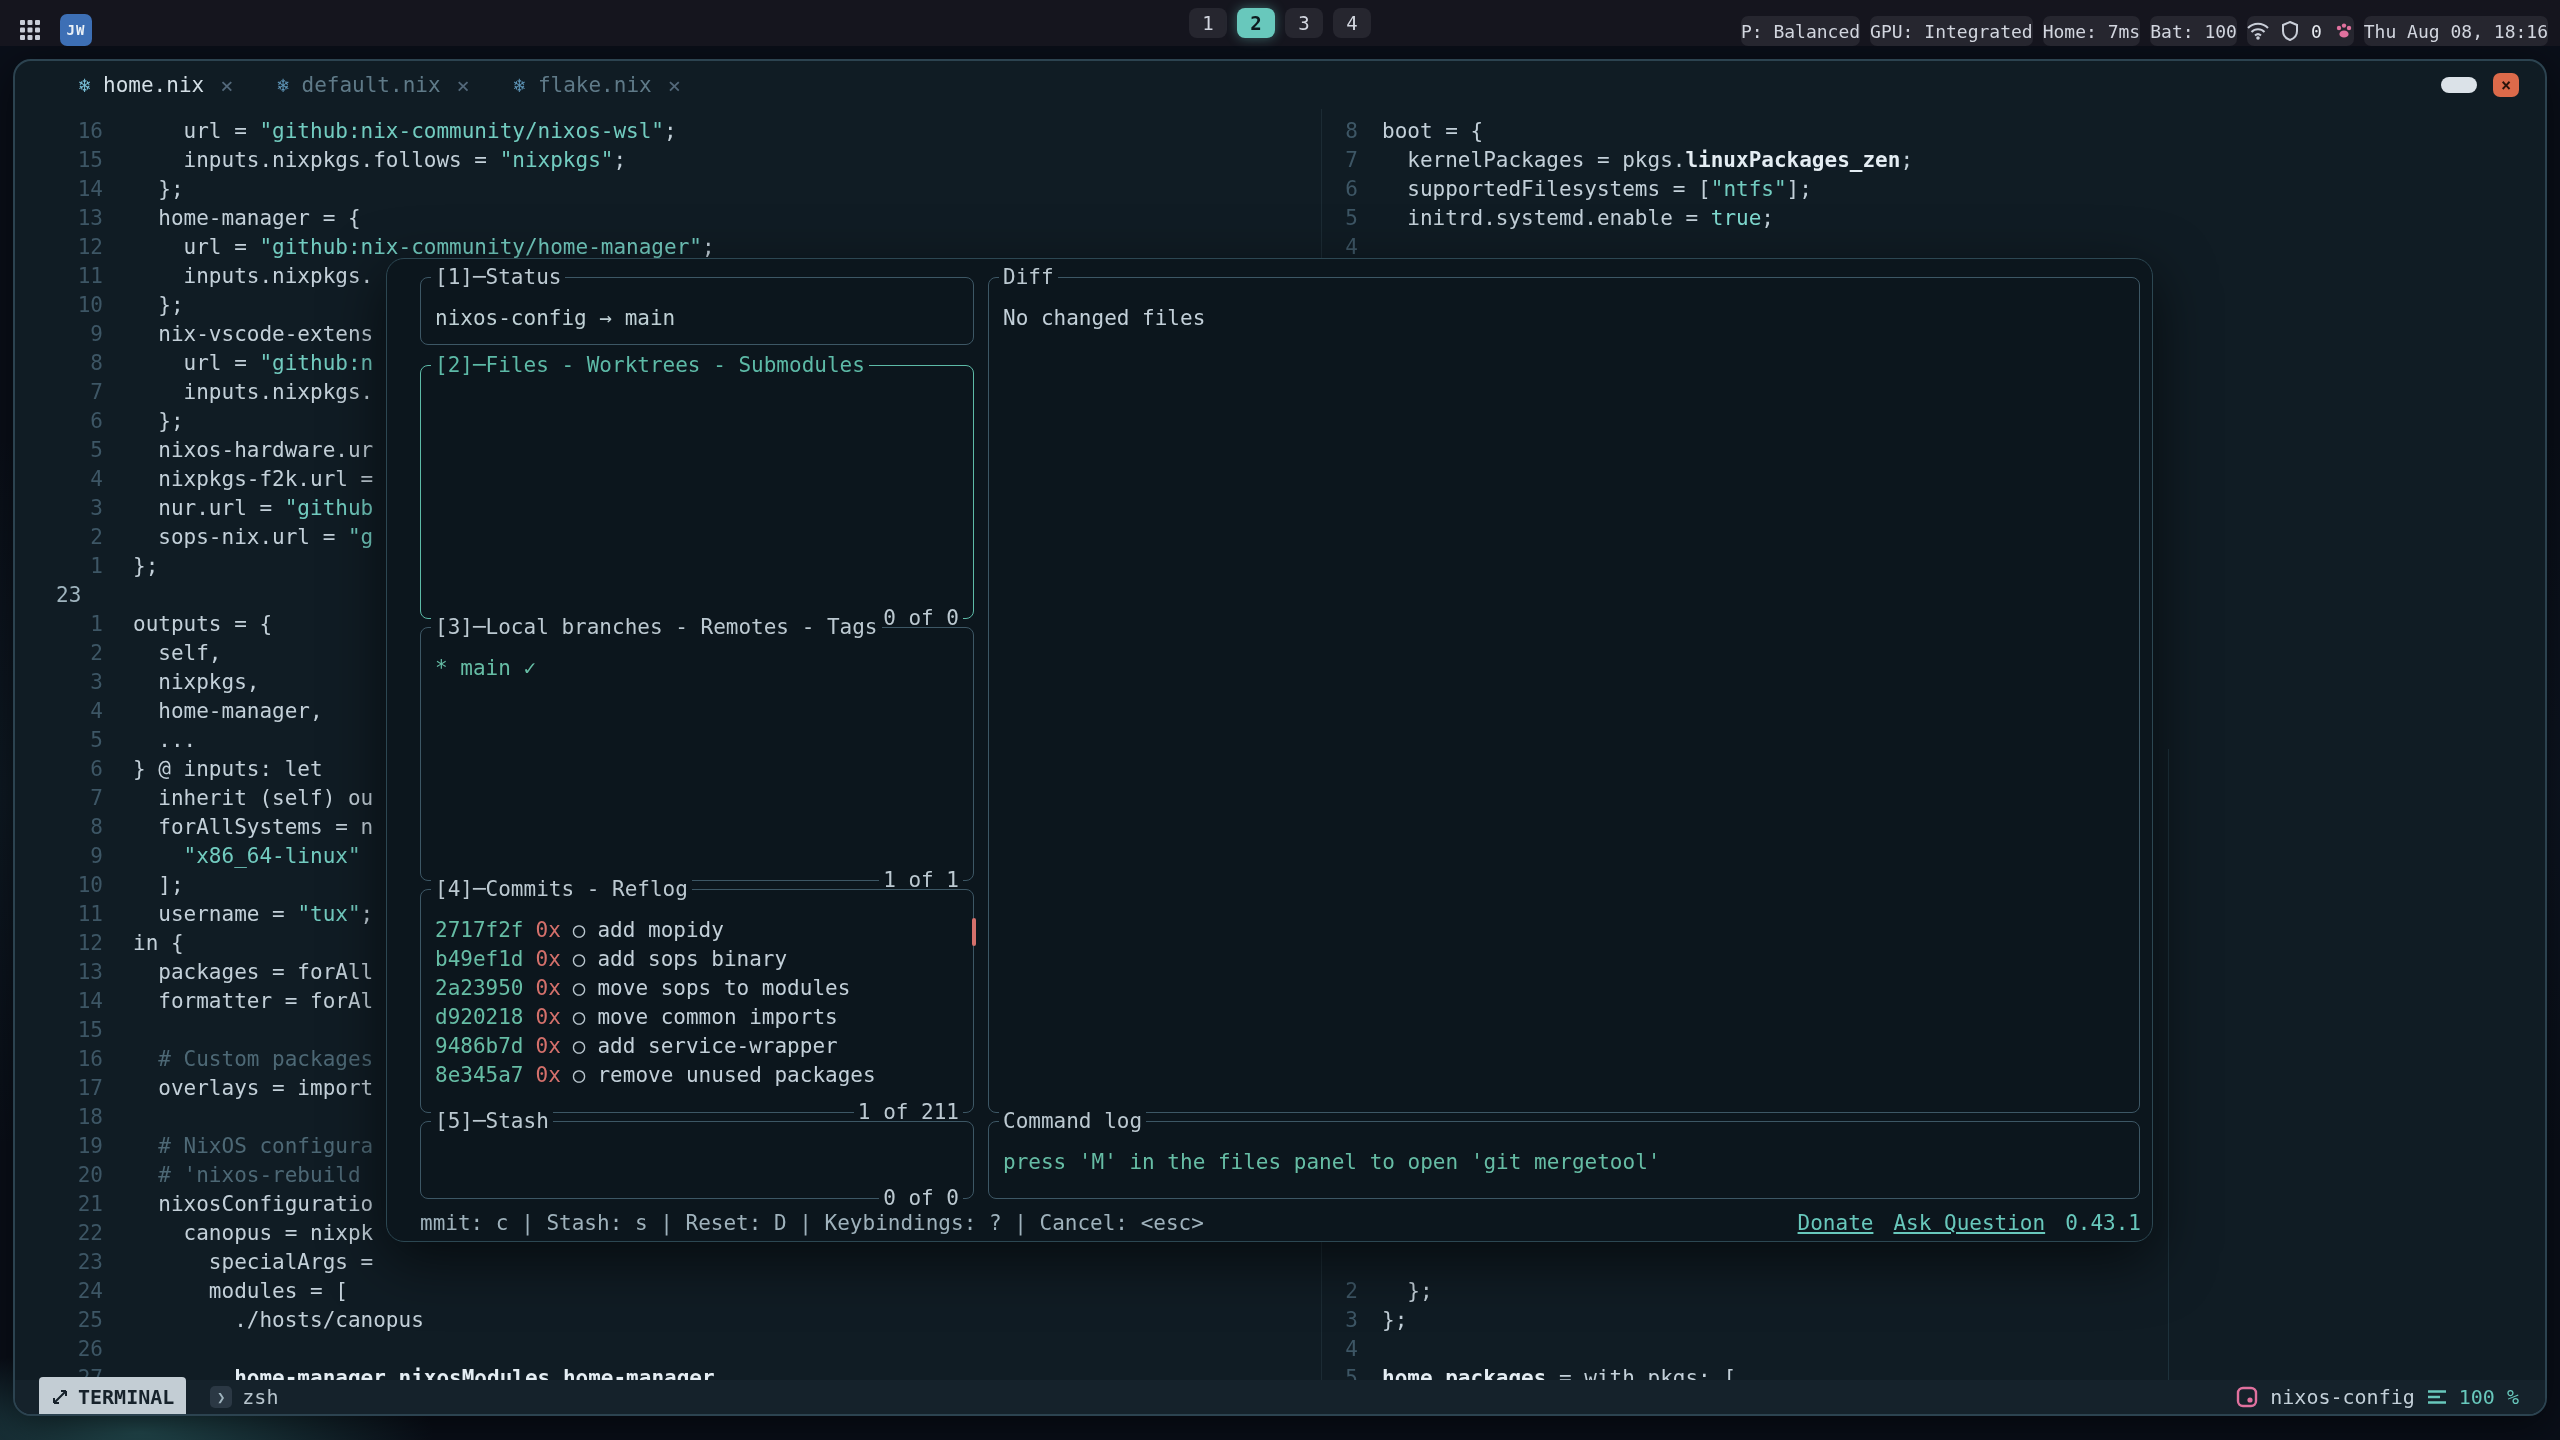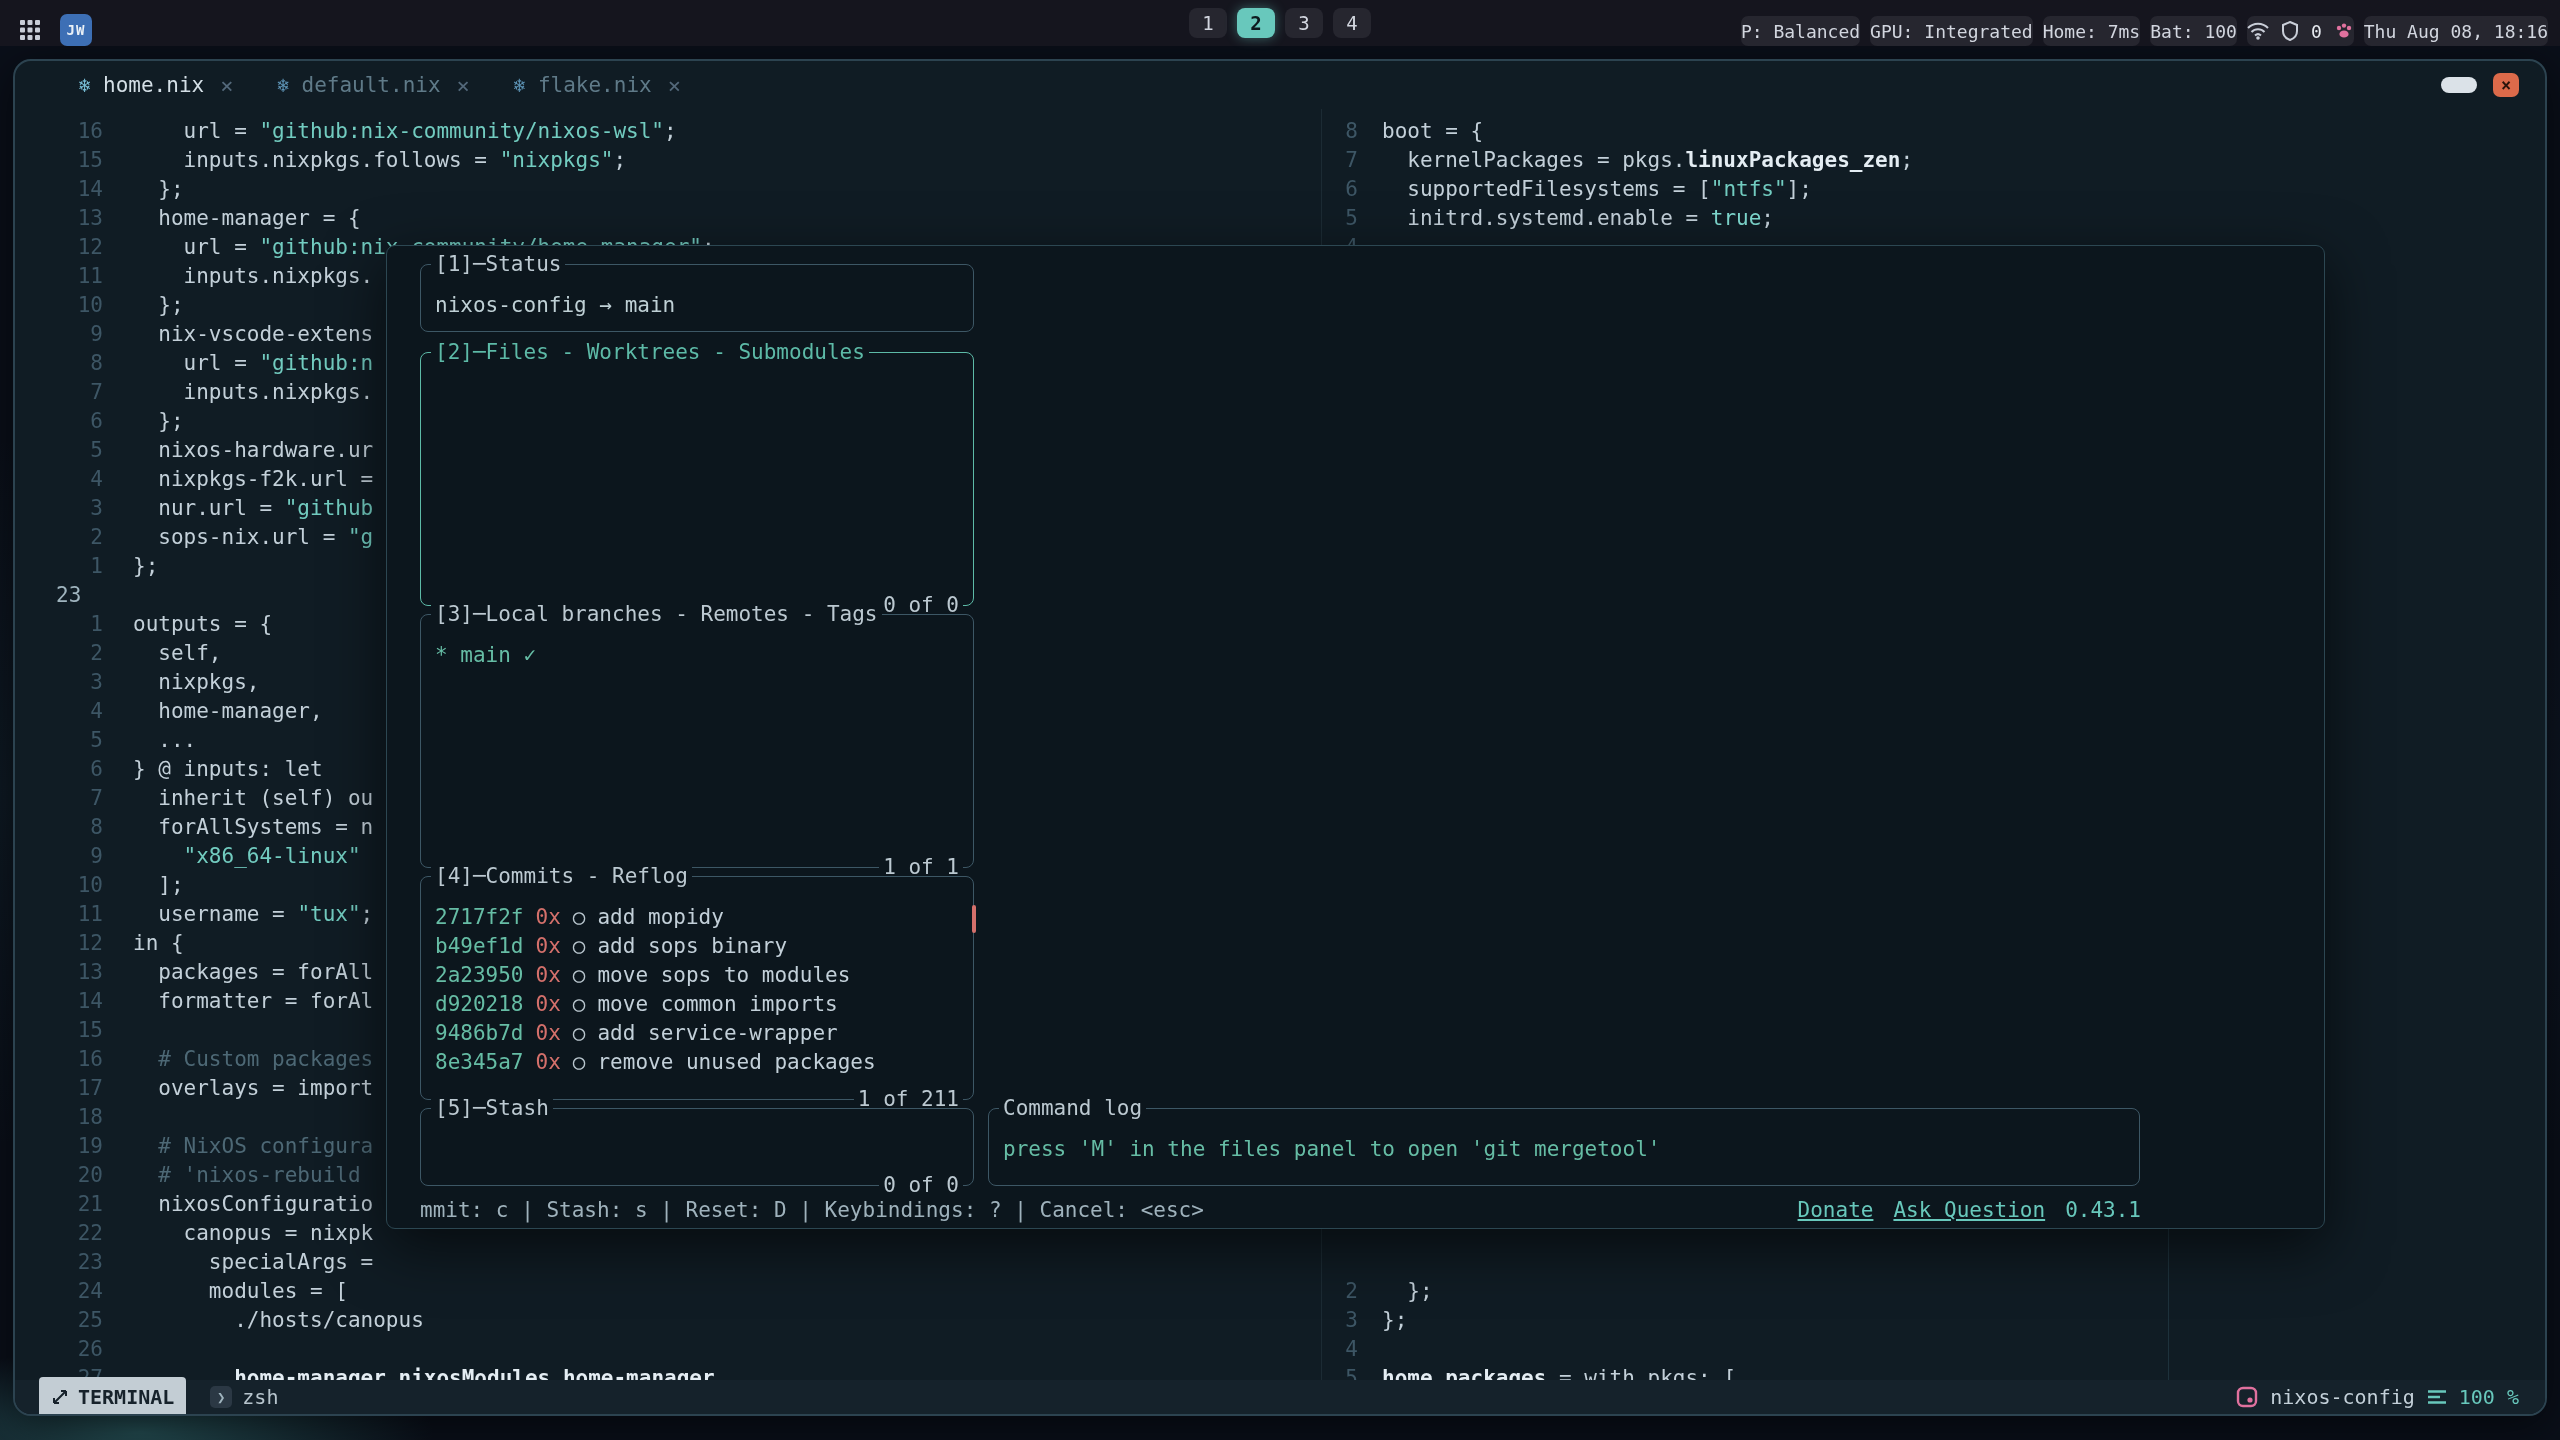--- a/index.html
+++ b/index.html
@@ -61,22 +61,22 @@
   .lnum{width:88px;text-align:right;color:var(--gutter);flex:none}
   .pane-right .lnum{width:36px}
   .code{margin-left:30px}
   .pane-right .code{margin-left:24px}
   .crow.cur .lnum{text-align:left;padding-left:41px;color:var(--gutter-cur)}
   .c-fg{color:var(--fg)} .c-str{color:var(--str)} .c-com{color:var(--com)}
   .c-bool{color:#7fdad0} .c-bold{color:var(--boldc);font-weight:bold}
   .colorcolumn{position:absolute;left:846px;top:640px;bottom:0;width:1px;background:#1e323c}
 
   
-  .lazygit{position:absolute;left:371px;top:184px;width:1939px;height:984px;background:var(--lgbg);
-    border:1px solid #2c4752;border-radius:9px;box-shadow:0 18px 60px rgba(0,0,0,.6);z-index:3;font-size:21px}
+  .lazygit{position:absolute;left:371px;top:197px;width:1767px;height:984px;background:var(--lgbg);
+    border:1px solid #2c4752;border-radius:18px;box-shadow:0 18px 60px rgba(0,0,0,.6);z-index:3;font-size:21px}
   .lg-panel{position:absolute;border:1px solid var(--lgb);border-radius:8px}
   .lg-title{position:absolute;top:-15px;left:10px;background:var(--lgbg);padding:0 4px;color:#bcc9d1;
     font-size:21px;line-height:29px;white-space:pre}
   .lg-count{position:absolute;bottom:-15px;right:10px;background:var(--lgbg);padding:0 4px;color:#bcc9d1;
     font-size:21px;line-height:29px}
   .lg-content{padding:26px 14px 0 14px;line-height:29px;color:var(--fg);white-space:pre;overflow:hidden}
   .lg-status{left:33px;top:18px;width:554px;height:68px}
   .lg-status .lg-content{color:#bfd0d5}
   .lg-files{left:33px;top:106px;width:554px;height:254px;border-color:var(--lgfocus)}
   .lg-files .lg-title{color:var(--lgfocus)}
@@ -282,20 +282,24 @@
       <div class="lg-content"><div class="commit-row"><span class="hash">2717f2f</span><span class="mark">0x</span><span class="graph">○</span><span class="cmsg">add mopidy</span></div><div class="commit-row"><span class="hash">b49ef1d</span><span class="mark">0x</span><span class="graph">○</span><span class="cmsg">add sops binary</span></div><div class="commit-row"><span class="hash">2a23950</span><span class="mark">0x</span><span class="graph">○</span><span class="cmsg">move sops to modules</span></div><div class="commit-row"><span class="hash">d920218</span><span class="mark">0x</span><span class="graph">○</span><span class="cmsg">move common imports</span></div><div class="commit-row"><span class="hash">9486b7d</span><span class="mark">0x</span><span class="graph">○</span><span class="cmsg">add service-wrapper</span></div><div class="commit-row"><span class="hash">8e345a7</span><span class="mark">0x</span><span class="graph">○</span><span class="cmsg">remove unused packages</span></div></div>
       <span class="lg-count">1 of 211</span>
       <div class="lg-scroll"></div>
     </div>
 
     <div class="lg-panel lg-stash">
       <span class="lg-title">[5]─Stash</span>
       <span class="lg-count">0 of 0</span>
     </div>
 
+    <div class="lg-panel lg-diff">
+      <span class="lg-title">Diff</span>
+      <div class="lg-content"><span>No changed files</span></div>
+    </div>
 
     <div class="lg-panel lg-cmdlog">
       <span class="lg-title">Command log</span>
       <div class="lg-content"><span>press 'M' in the files panel to open 'git mergetool'</span></div>
     </div>
 
     <div class="lg-keys">
       <span class="keys-text">mmit: c | Stash: s | Reset: D | Keybindings: ? | Cancel: &lt;esc&gt;</span>
       <span class="keys-links">
         <span class="lg-link">Donate</span>

